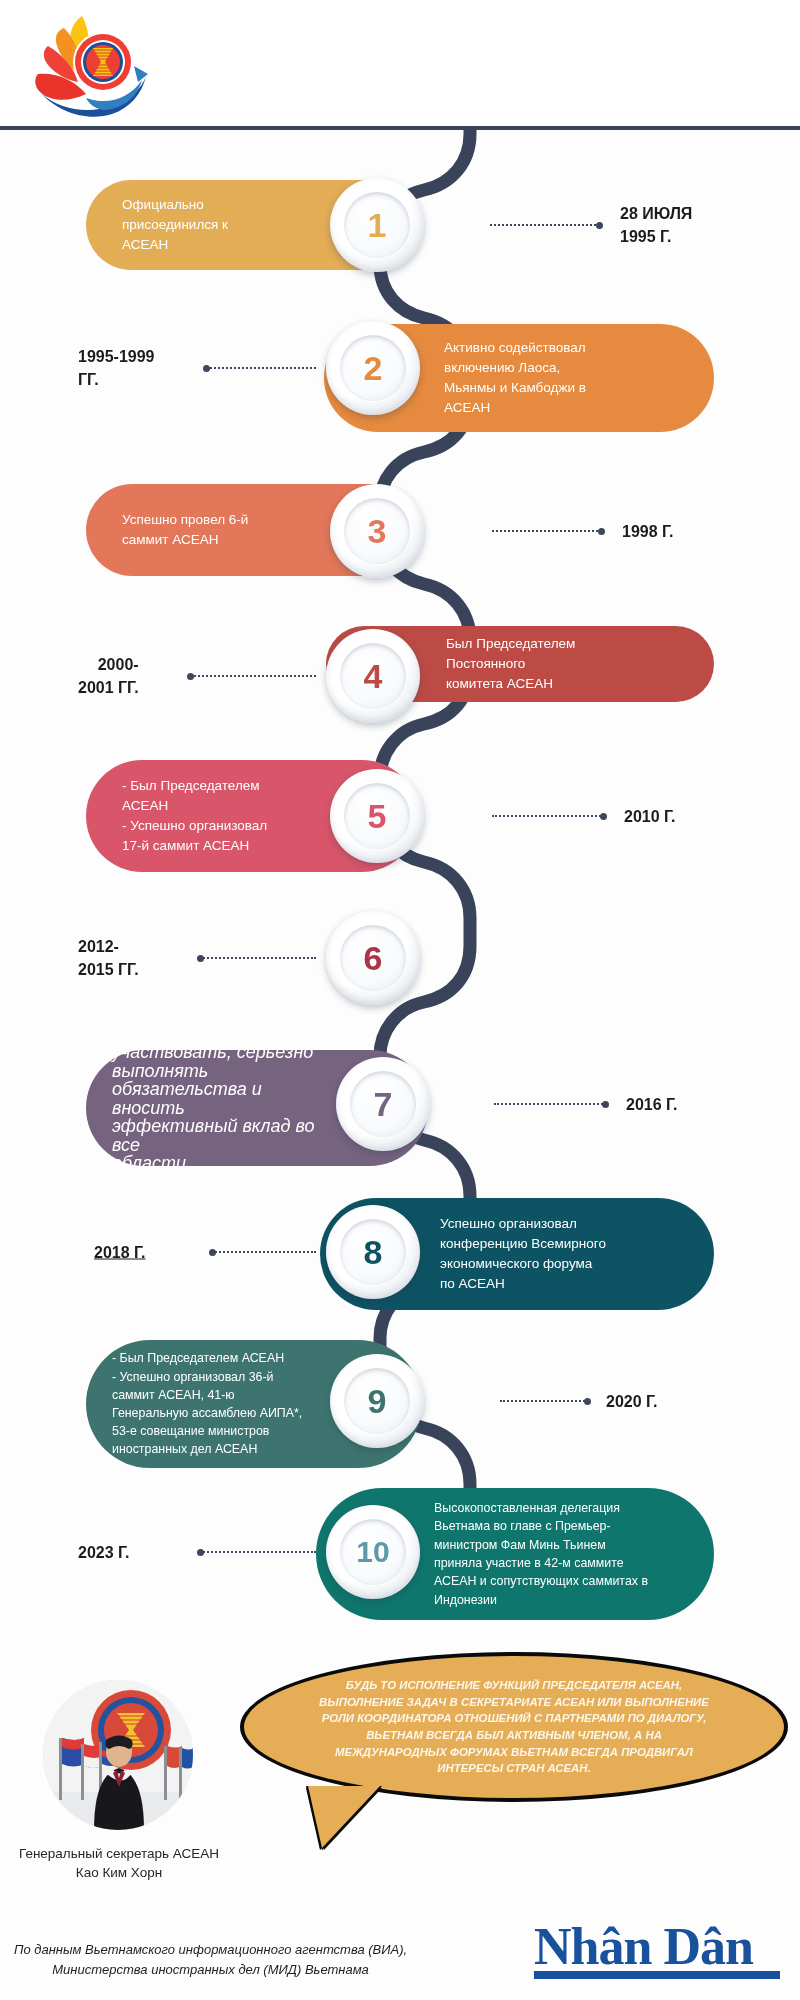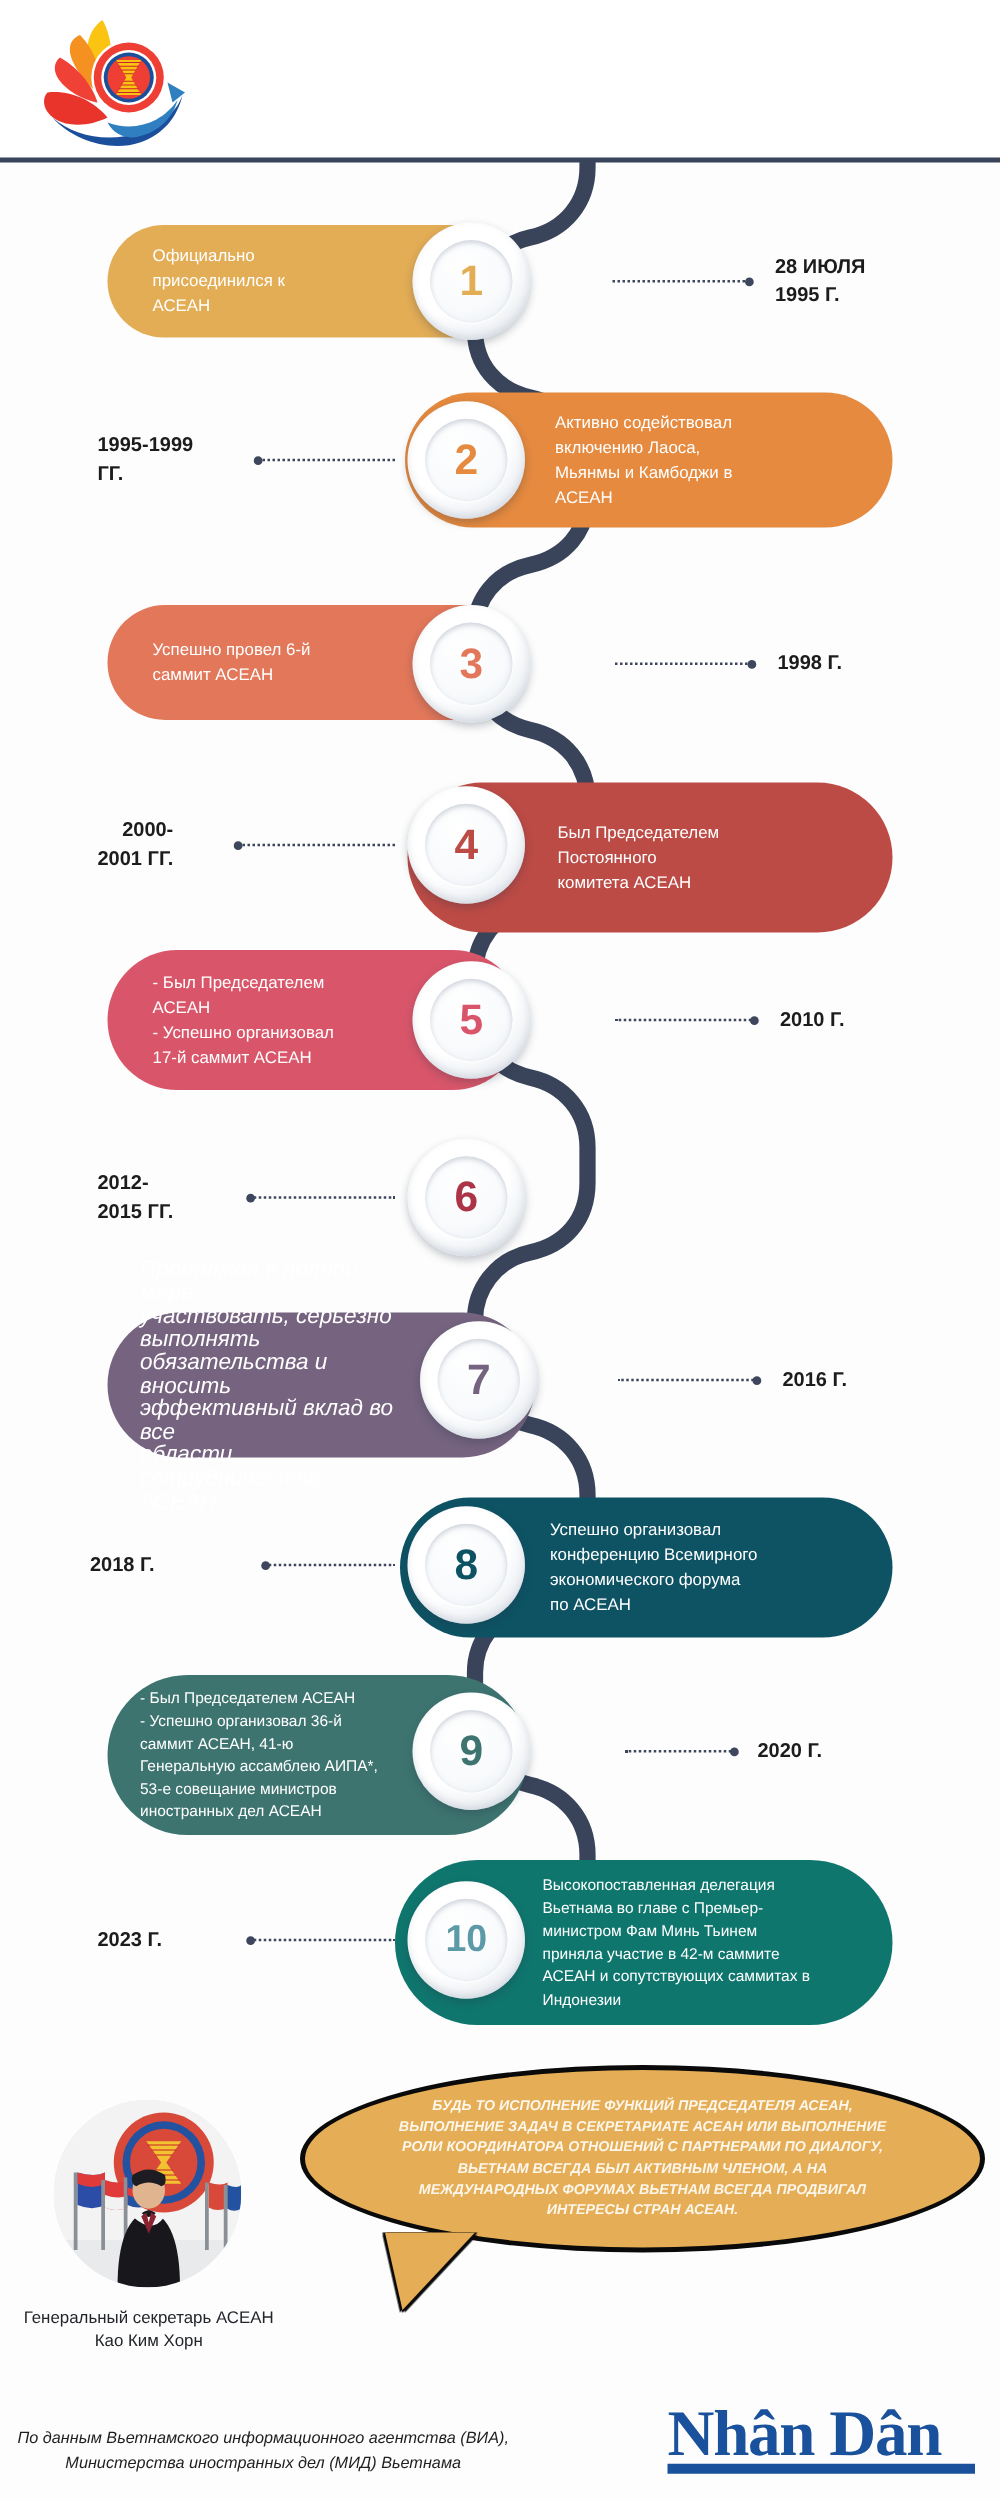--- a/index.html
+++ b/index.html
@@ -287,21 +287,21 @@
       <span class="badge-num" style="color:#e3ad56;">1</span>
     </div>
     <div class="connector" style="left:490px;width:110px;">
       <div class="dot" style="right:-3px;"></div>
     </div>
     <div class="date-label" style="left:620px;">28 ИЮЛЯ
 1995 Г.</div>
   </div>
 
   <div class="row" style="top:308px;height:120px;">
-    <div class="pill right" style="top:6px;height:108px;width:390px;background:#e58a3f;">
+    <div class="pill right" style="top:16px;height:108px;width:390px;background:#e58a3f;">
       <div class="pill-text">Активно содействовал
 включению Лаоса,
 Мьянмы и Камбоджи в
 АСЕАН</div>
     </div>
     <div class="badge" style="left:326px;">
       <span class="badge-num" style="color:#e58a3f;">2</span>
     </div>
     <div class="connector" style="left:206px;width:110px;">
       <div class="dot" style="left:-3px;"></div>
@@ -318,21 +318,21 @@
     <div class="badge" style="left:330px;">
       <span class="badge-num" style="color:#e2775a;">3</span>
     </div>
     <div class="connector" style="left:492px;width:110px;">
       <div class="dot" style="right:-3px;"></div>
     </div>
     <div class="date-label" style="left:622px;">1998 Г.</div>
   </div>
 
   <div class="row" style="top:616px;height:120px;">
-    <div class="pill right" style="top:10px;height:120px;width:388px;background:#bc4b46;">
+    <div class="pill right" style="top:10px;height:76px;width:388px;background:#bc4b46;">
       <div class="pill-text">Был Председателем
 Постоянного
 комитета АСЕАН</div>
     </div>
     <div class="badge" style="left:326px;">
       <span class="badge-num" style="color:#bc4b46;">4</span>
     </div>
     <div class="connector" style="left:190px;width:126px;">
       <div class="dot" style="left:-3px;"></div>
     </div>
@@ -390,21 +390,21 @@
 конференцию Всемирного
 экономического форума
 по АСЕАН</div>
     </div>
     <div class="badge" style="left:326px;">
       <span class="badge-num" style="color:#0d5364;">8</span>
     </div>
     <div class="connector" style="left:212px;width:104px;">
       <div class="dot" style="left:-3px;"></div>
     </div>
-    <div class="date-label" style="left:72px;">2018 Г.</div>
+    <div class="date-label" style="left:94px;text-decoration:underline;">2018 Г.</div>
   </div>
 
   <div class="row" style="top:1330px;height:142px;">
     <div class="pill left" style="top:10px;height:128px;width:336px;background:#3d7470;">
       <div class="pill-text" style="font-size:12.4px;line-height:18.2px;margin-left:26px;margin-right:108px;">- Был Председателем АСЕАН
 - Успешно организовал 36-й
 саммит АСЕАН, 41-ю
 Генеральную ассамблею АИПА*,
 53-е совещание министров
 иностранных дел АСЕАН</div>

